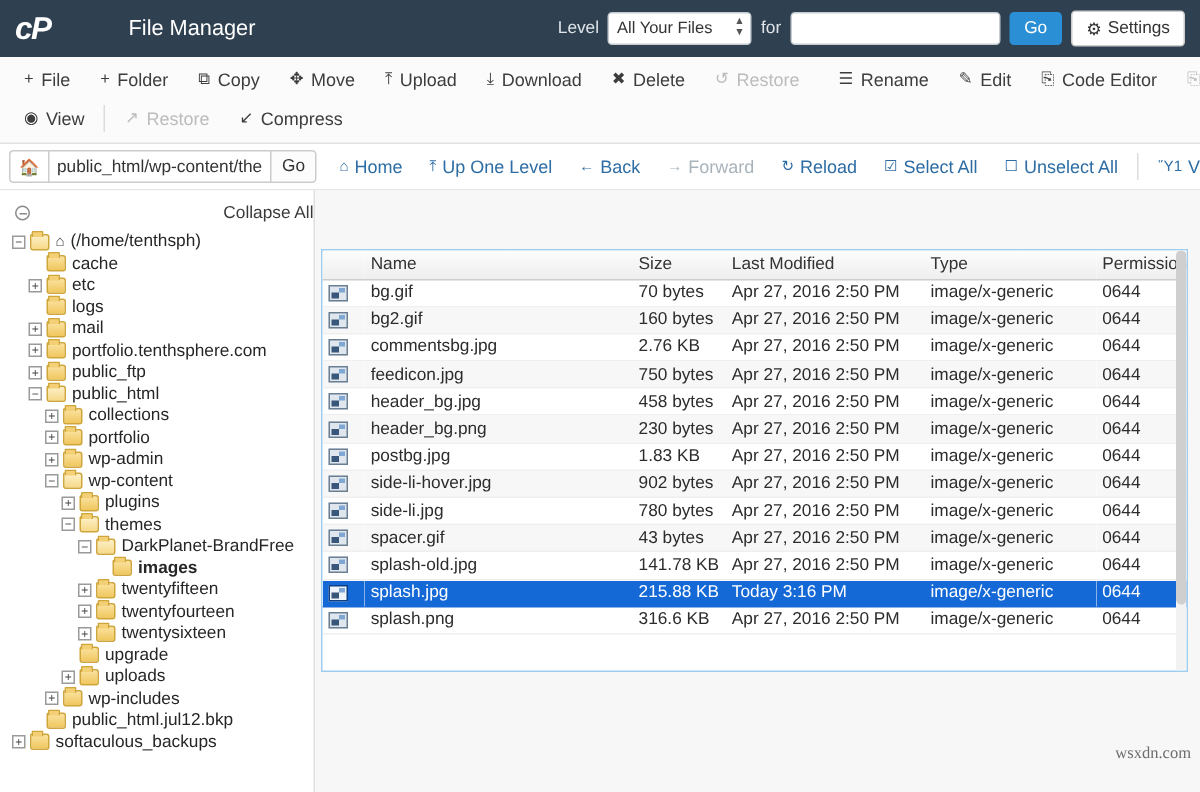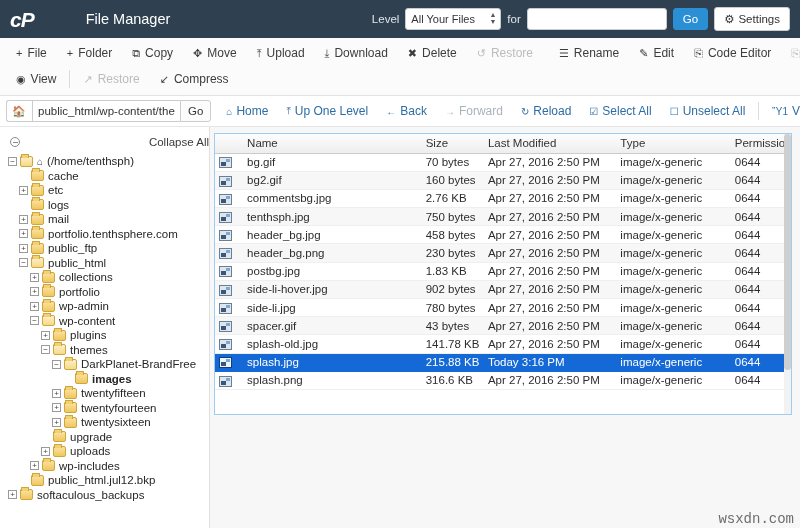--- a/index.html
+++ b/index.html
@@ -239,20 +239,21 @@
     background: #f7f7f7;
     padding: 6px 8px 0 4px;
     overflow: hidden;
   }
   .table-wrap {
     border: 1px solid #9ecdf0;
     background: #fff;
     height: 282px;
     position: relative;
     overflow: hidden;
+    margin-top: 33px;
   }
   table.files {
     width: 100%;
     border-collapse: collapse;
     table-layout: fixed;
     font-size: 11.5px;
   }
   table.files th {
     background: linear-gradient(#fdfdfd, #eeeeee);
     border-bottom: 1px solid #cccccc;
@@ -308,24 +309,24 @@
     background: #f2f2f2;
   }
   .vscroll .thumb {
     position: absolute; left: 0; top: 0;
     width: 7px; height: 236px;
     background: #cfcfcf; border-radius: 4px;
   }
 
   .watermark {
     position: absolute;
-    right: 6px; bottom: 1px;
-    font-size: 14px;
+    right: 6px; bottom: 20px;
+    font-size: 11px;
     color: #6d6d6d;
-    font-family: Liberation Mono, monospace;
+    font-family: Liberation Serif, serif;
   }
 </style>
 </head>
 <body>
 
 <div id="app">
 
   <div class="header">
     <span class="cp-logo">cP</span>
     <span class="app-title">File Manager</span>
@@ -624,21 +625,21 @@
               <tr>
                 <td class="c-ico"><span class="imgico"></span></td>
                 <td class="c-name">commentsbg.jpg</td>
                 <td class="c-size">2.76 KB</td>
                 <td class="c-mod">Apr 27, 2016 2:50 PM</td>
                 <td class="c-type">image/x-generic</td>
                 <td class="c-perm">0644</td>
               </tr>
               <tr>
                 <td class="c-ico"><span class="imgico"></span></td>
-                <td class="c-name">tenthsph.jpg</td>
+                <td class="c-name">feedicon.jpg</td>
                 <td class="c-size">750 bytes</td>
                 <td class="c-mod">Apr 27, 2016 2:50 PM</td>
                 <td class="c-type">image/x-generic</td>
                 <td class="c-perm">0644</td>
               </tr>
               <tr>
                 <td class="c-ico"><span class="imgico"></span></td>
                 <td class="c-name">header_bg.jpg</td>
                 <td class="c-size">458 bytes</td>
                 <td class="c-mod">Apr 27, 2016 2:50 PM</td>

